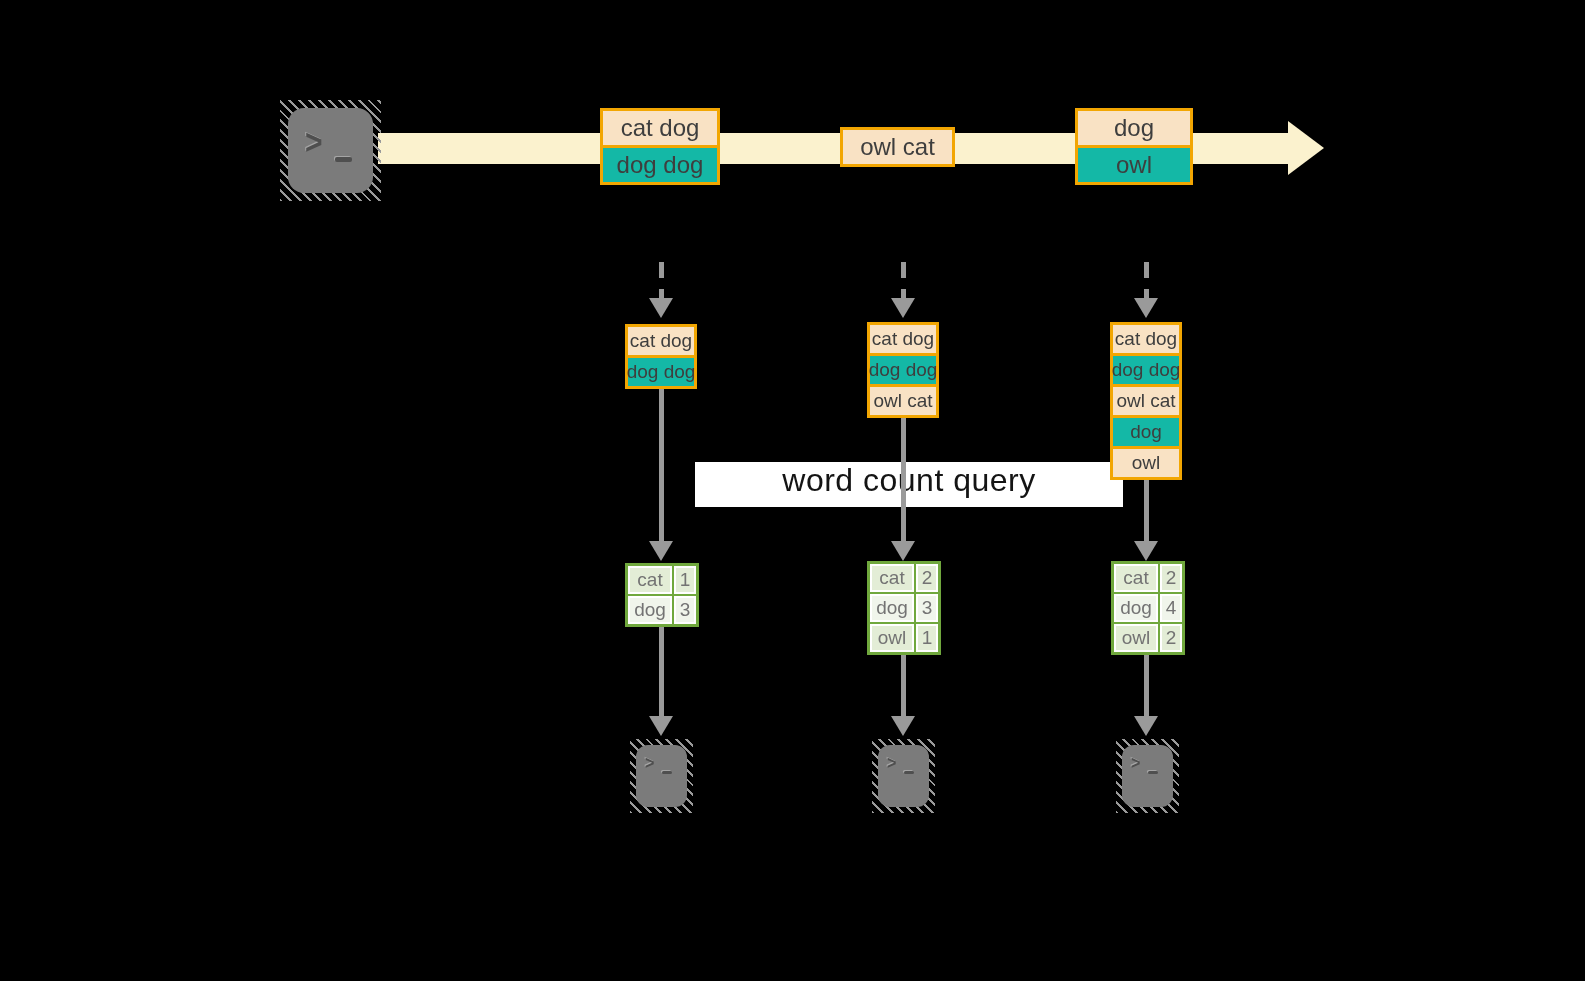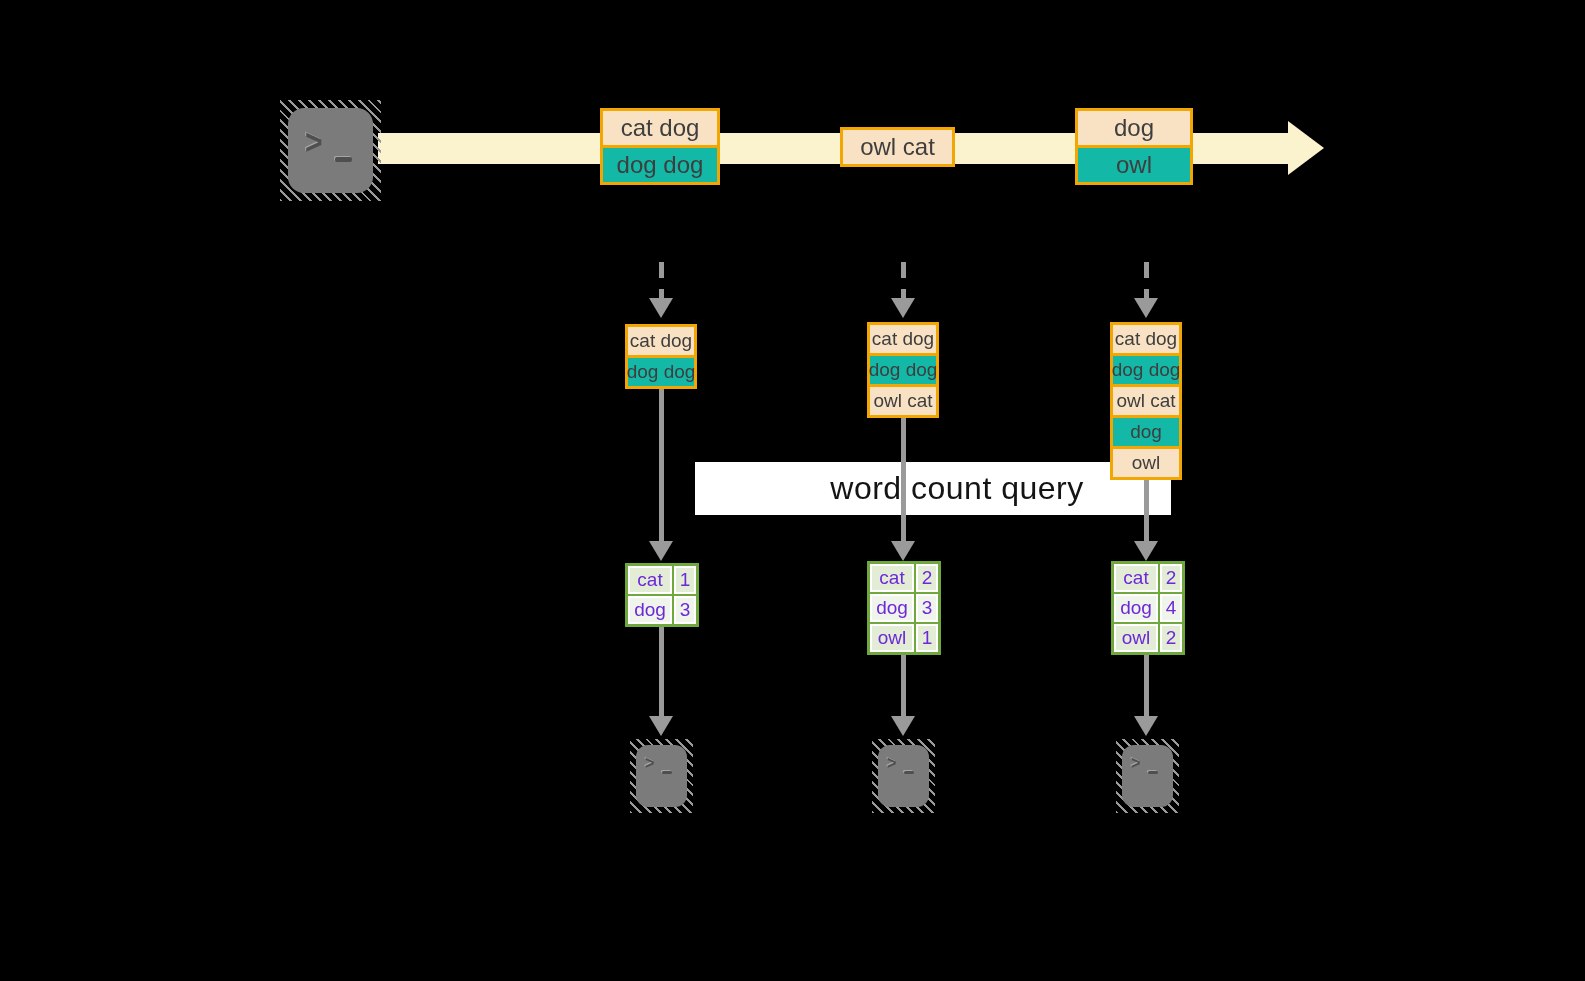--- a/index.html
+++ b/index.html
@@ -29,30 +29,30 @@
   .sb2{left:867px;top:322px;}
   .sb3{left:1110px;top:322px;}
 
   
   .vline{width:5px;background:#9A9A9A;z-index:2;}
   .vdash{width:5px;background:repeating-linear-gradient(180deg,#9A9A9A 0 16px,transparent 16px 27px);z-index:2;}
   .ahead{width:0;height:0;border-left:12px solid transparent;border-right:12px solid transparent;
          border-top:20px solid #9A9A9A;z-index:2;}
 
   
-  .qband{left:695px;top:462px;width:428px;height:53px;background:#FFFFFF;z-index:1;
-         display:flex;align-items:center;justify-content:center;padding-left:48px;}
+  .qband{left:695px;top:462px;width:428px;height:45px;background:#FFFFFF;z-index:1;
+         display:flex;justify-content:center;}
   .qband span{font-size:32px;color:#141414;letter-spacing:0.5px;}
 
   
   .gtable{display:grid;grid-template-columns:44px 22px;gap:2px;background:#70A83D;
           border:3px solid #70A83D;z-index:3;}
   .gtable .cell{height:28px;background:#E3EDD6;box-shadow:inset 0 0 0 2px #fff;
                 display:flex;align-items:center;justify-content:center;
-                font-size:19px;color:#6d28d9;}
+                font-size:19px;color:#737373;}
   .gtable .cell.lt{background:#F0F5EB;}
   .gt1{left:625px;top:563px;}
   .gt2{left:867px;top:561px;}
   .gt3{left:1111px;top:561px;}
 
   
   .term{background:repeating-linear-gradient(45deg,#9A9A9A 0 2px,transparent 2px 7px);z-index:3;}
   .term .inner{position:absolute;background:#7B7B7B;}
   .src{left:280px;top:100px;width:101px;height:101px;}
   .src .inner{inset:8px;border-radius:16px;}

